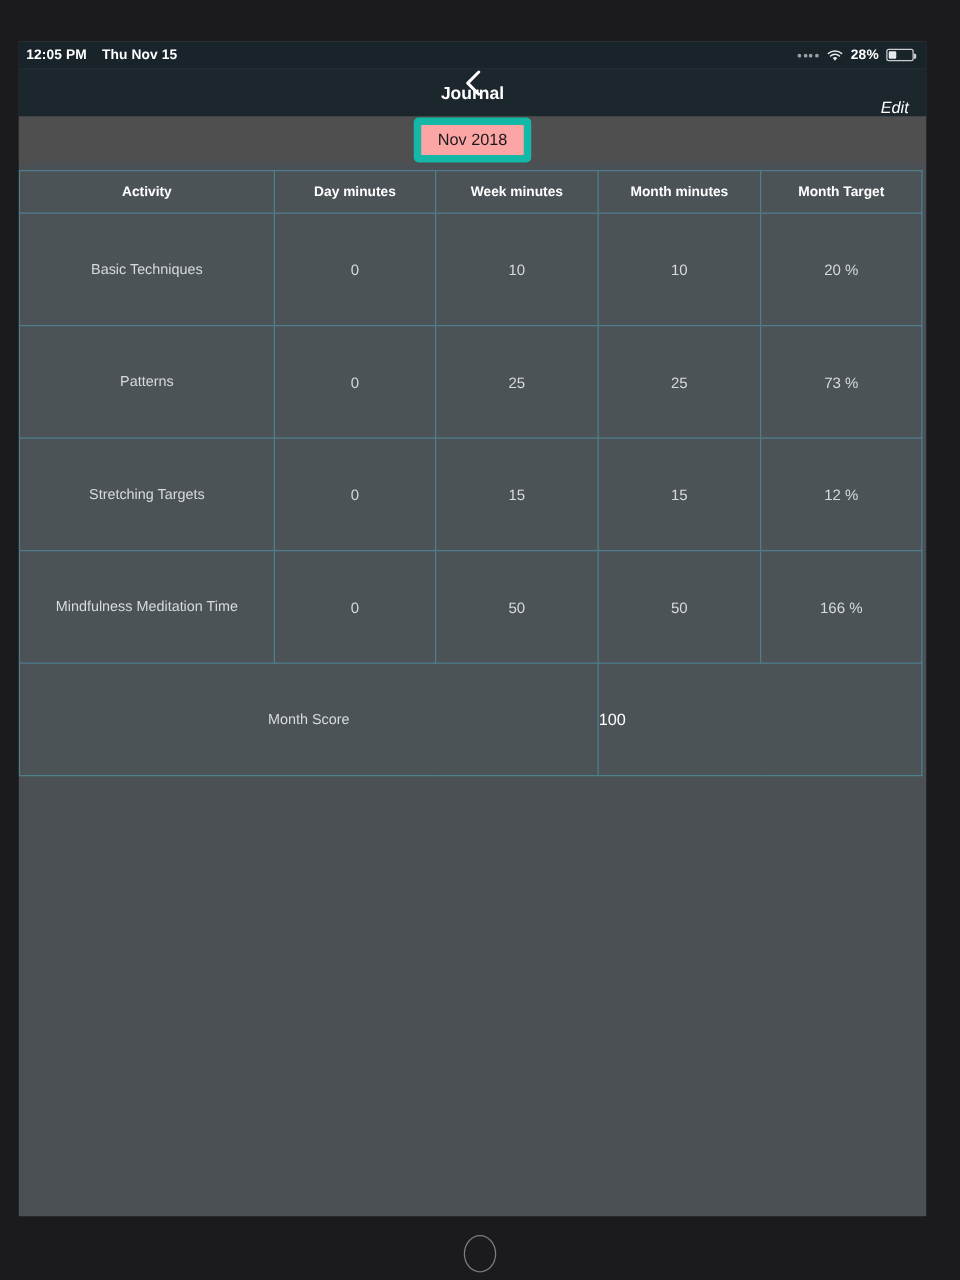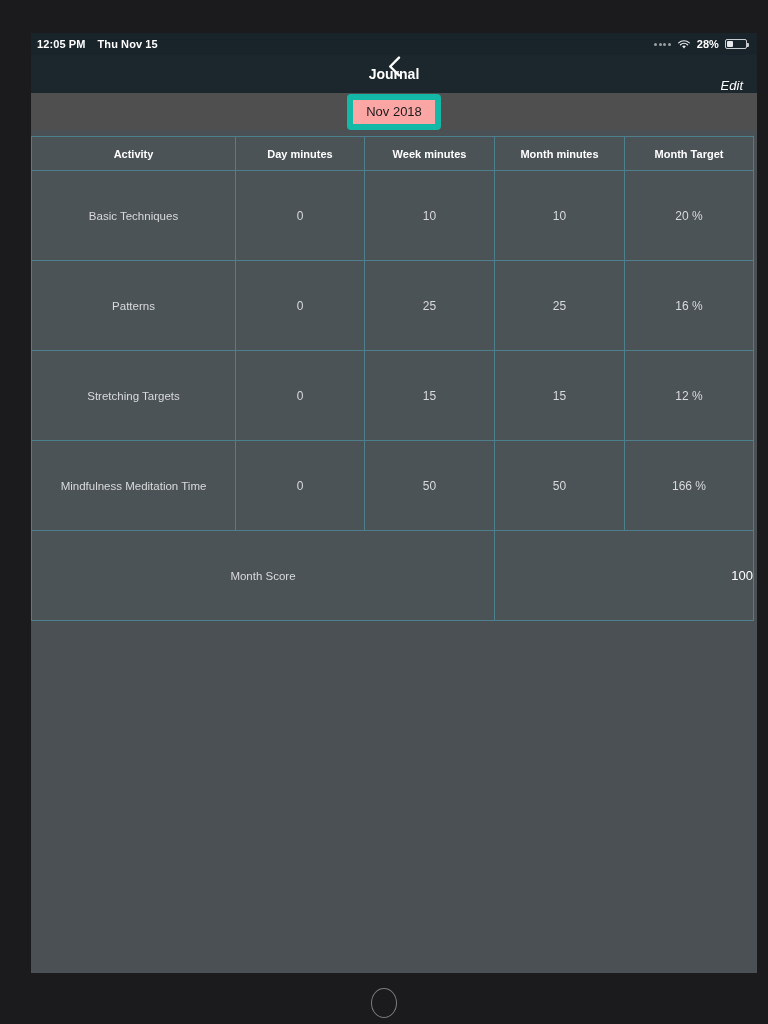--- a/index.html
+++ b/index.html
@@ -10,21 +10,21 @@
     overflow:hidden;
   }
   #device {
     position:relative;
     width:768px; height:1024px;
     background:#1b1b1d;
   }
   
   #screen {
     position:absolute;
-    left:31px; top:33px;
+    left:15px; top:33px;
     width:726px; height:940px;
     background:#4a5054;
     overflow:hidden;
   }
   
   .status-bar {
     position:relative;
     height:22px;
     background:#18232a;
     display:flex;
@@ -139,21 +139,21 @@
     position:relative;
   }
   .total-label {
     position:absolute; left:0; right:0;
     text-align:center;
     font-size:11.5px;
     color:#d8dadc;
   }
   .total-value {
     position:absolute; left:0; right:0;
-    text-align:right;
+    text-align:left;
     font-size:13px;
     color:#ffffff;
   }
   
   col.c0 { width:204px; }
   col.c1 { width:129px; }
   col.c2 { width:130px; }
   col.c3 { width:130px; }
   col.c4 { width:129px; }
   
@@ -236,21 +236,21 @@
             <td>0</td>
             <td>10</td>
             <td>10</td>
             <td>20 %</td>
           </tr>
           <tr>
             <td class="activity">Patterns</td>
             <td>0</td>
             <td>25</td>
             <td>25</td>
-            <td>16 %</td>
+            <td>73 %</td>
           </tr>
           <tr>
             <td class="activity">Stretching Targets</td>
             <td>0</td>
             <td>15</td>
             <td>15</td>
             <td>12 %</td>
           </tr>
           <tr>
             <td class="activity">Mindfulness Meditation Time</td>

